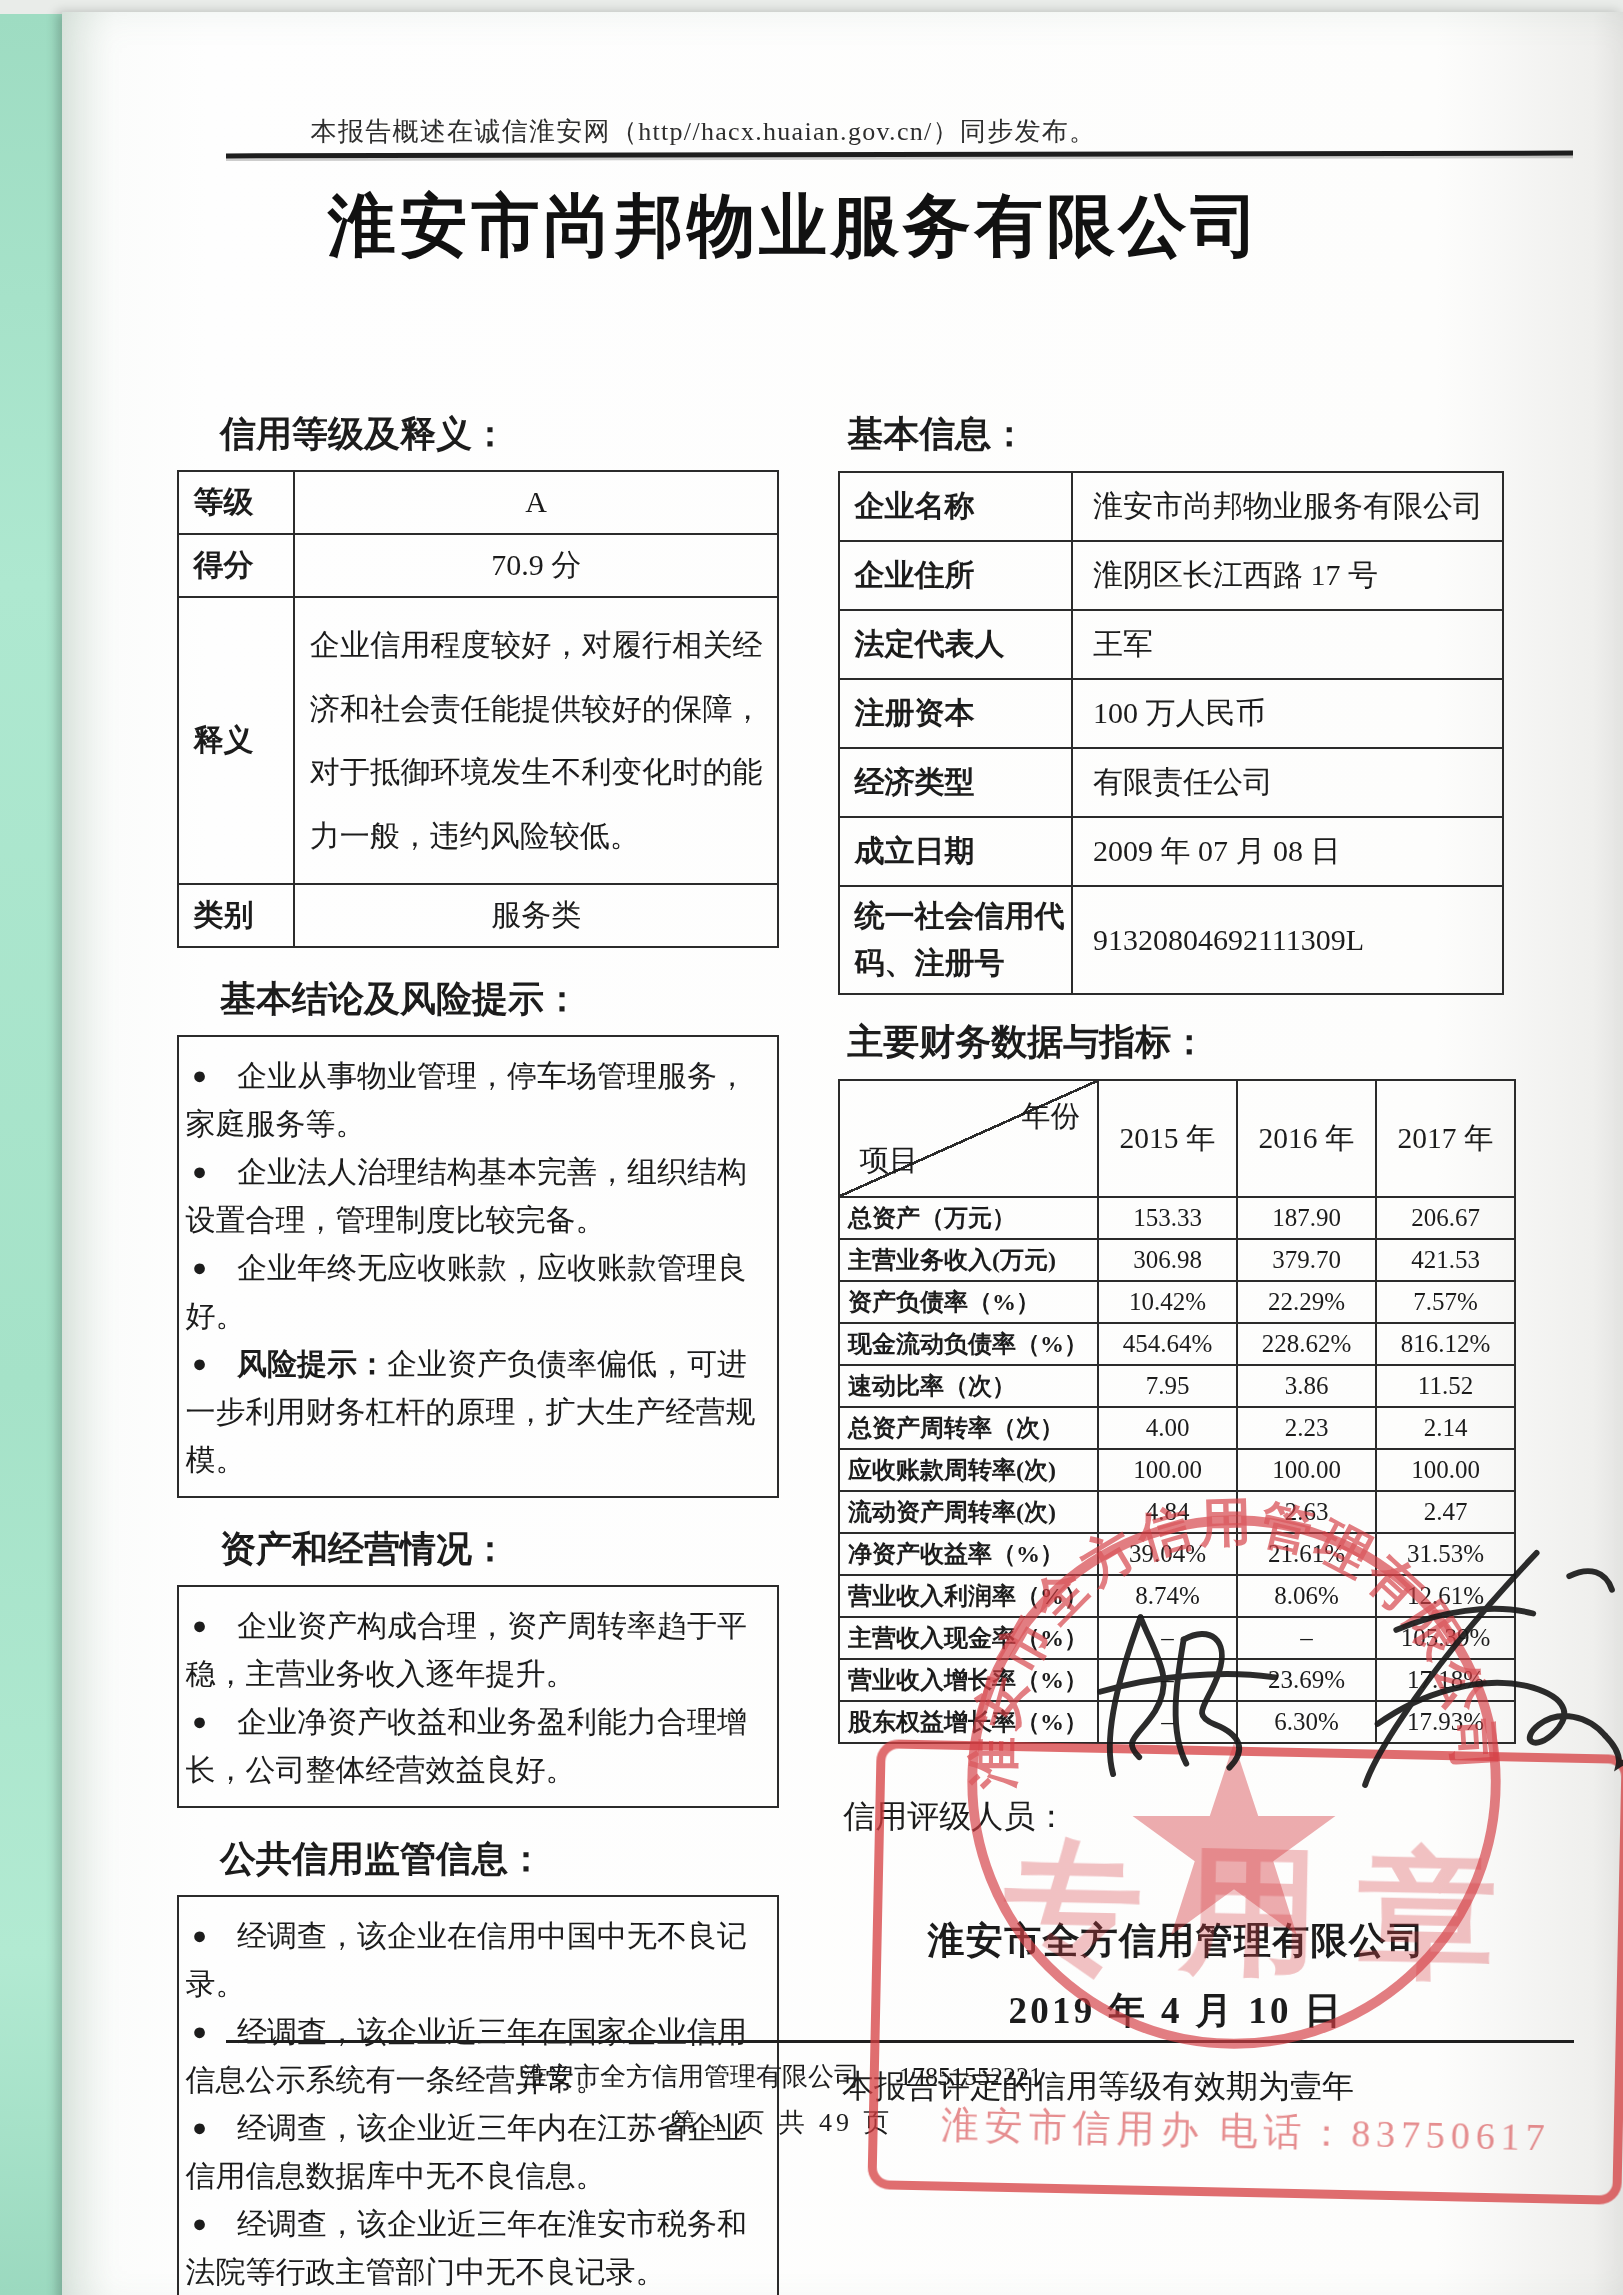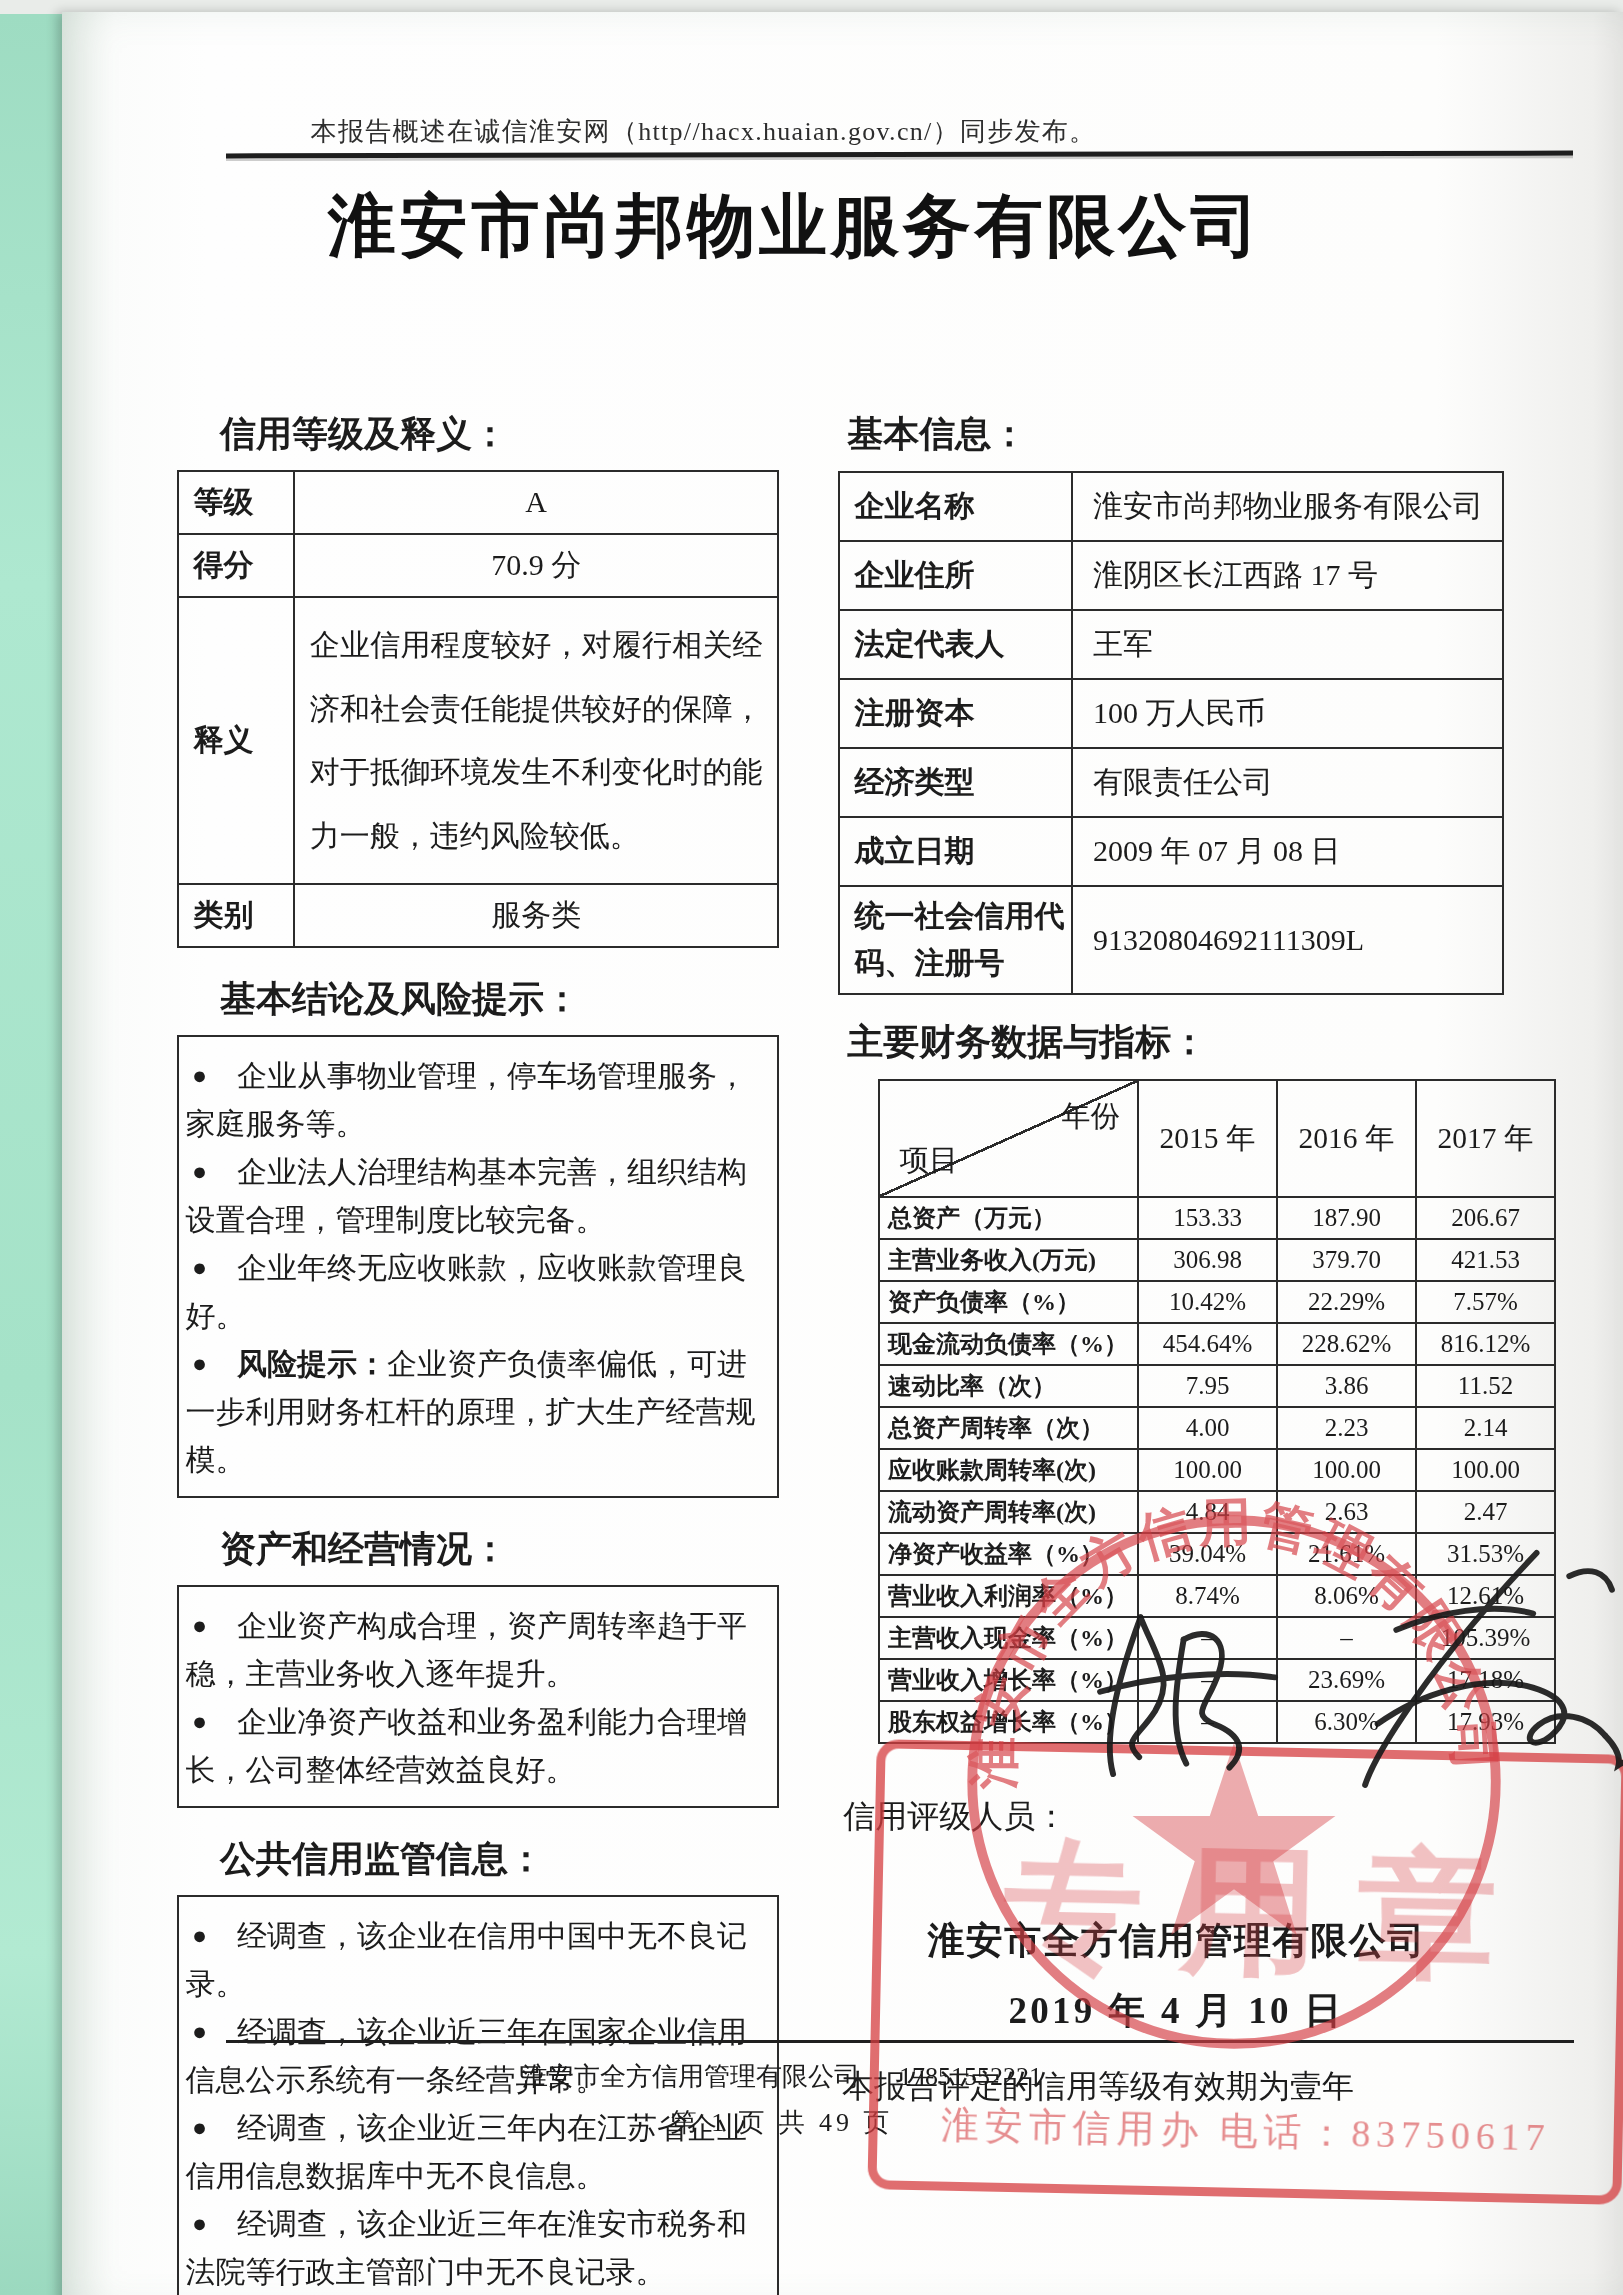--- a/index.html
+++ b/index.html
@@ -42,21 +42,21 @@
   .bullet strong{font-weight:bold;}
   .col-left h2.mid{margin-top:27px;}
 
   
   .col-right{position:absolute;left:776px;top:398px;width:677px;}
   .col-right h2{margin:0 0 11.8px 9.2px;font-size:36px;font-weight:bold;}
   table.info{width:666px;border-collapse:collapse;table-layout:fixed;margin-bottom:23.6px;border-radius:9px;}
   .info th,.info td{border:2px solid #2b2b2b;font-size:30px;}
   .info th{width:213px;font-weight:bold;text-align:left;padding:6.5px 3.9px 6.5px 14.4px;height:54px;line-height:1.55;}
   .info td{padding-left:19.6px;}
-  table.fin{width:677px;border-collapse:collapse;table-layout:fixed;margin-left:40px;}
+  table.fin{width:677px;border-collapse:collapse;table-layout:fixed;}
   .fin th,.fin td{border:2px solid #2b2b2b;}
   .fin .diag{
     position:relative;height:113px;
     background-image:linear-gradient(to bottom right,transparent calc(50% - 1.3px),#2b2b2b calc(50% - 1.3px),#2b2b2b calc(50% + 1.3px),transparent calc(50% + 1.3px));
   }
   .fin .corner-top{position:absolute;top:15.7px;right:17px;font-size:29.5px;font-weight:normal;}
   .fin .corner-bottom{position:absolute;bottom:15.7px;left:19.6px;font-size:29.5px;font-weight:normal;}
   .fin th.yr{font-size:29.5px;font-weight:normal;}
   .fin tr.r{height:42px;}
   .fin td.lbl{font-weight:bold;font-size:24px;text-align:left;padding-left:7.9px;}

